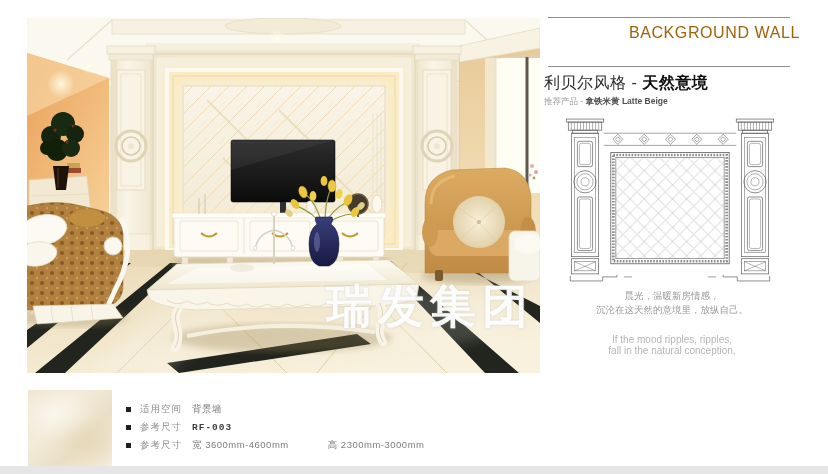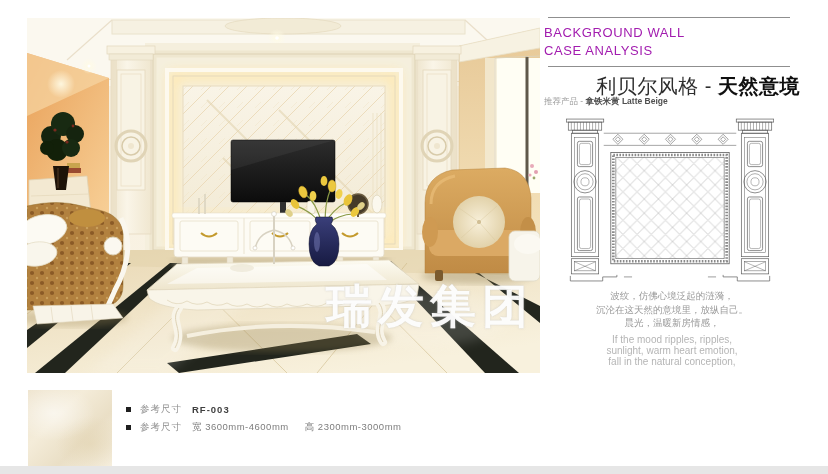--- a/index.html
+++ b/index.html
@@ -11,46 +11,46 @@
   
   .watermark{position:absolute;left:326px;top:276px;width:340px;font-size:46px;font-weight:bold;
              letter-spacing:6px;color:rgba(255,255,255,0.93);white-space:nowrap;
              text-shadow:0 0 1px rgba(190,190,190,0.55), 0 0 3px rgba(180,180,180,0.25);
              font-family:"Liberation Sans",sans-serif;}
   
   .panel{position:absolute;left:544px;top:0;width:256px;height:400px;}
   .rule{position:absolute;left:4px;width:242px;height:0;border-top:1px solid #8f8f8f;}
   .rule-top{top:17px;}
   .rule-mid{top:66px;}
-  .eng-title{position:absolute;top:24px;left:0;width:100%;text-align:left;color:#a21caf;
-             font-size:13px;line-height:18px;letter-spacing:0.6px;font-weight:500;}
-  .style-title{position:absolute;top:73px;left:0;width:100%;text-align:right;color:#2d2d2d;
-               font-size:20px;letter-spacing:0.5px;}
+  .eng-title{position:absolute;top:24px;left:0;width:100%;text-align:right;color:#a16207;
+             font-size:16px;line-height:18px;letter-spacing:0.6px;font-weight:500;}
+  .style-title{position:absolute;top:73px;left:0;width:100%;text-align:left;color:#2d2d2d;
+               font-size:16px;letter-spacing:0.5px;}
   .style-title b{color:#0f0f0f;}
   .subtitle{position:absolute;top:96px;left:0;width:100%;text-align:left;color:#9b9b9b;
             font-size:8.5px;}
   .subtitle b{color:#4f4f4f;}
   .drawing{position:absolute;left:22px;top:114px;}
   .cn-desc{position:absolute;top:289px;left:0;width:100%;text-align:center;color:#9a9a9a;
            font-size:9.5px;line-height:13.5px;}
   .en-desc{position:absolute;top:334px;left:0;width:100%;text-align:center;color:#b5b5b5;
            font-size:10px;line-height:11px;}
   
   .swatch{position:absolute;left:28px;top:390px;width:84px;height:77px;
           background:
             radial-gradient(60px 40px at 30% 30%, rgba(255,255,255,0.55), rgba(255,255,255,0) 70%),
             radial-gradient(50px 40px at 75% 70%, rgba(222,206,168,0.45), rgba(255,255,255,0) 70%),
             linear-gradient(135deg,#efe5d0 0%,#f4ecd9 35%,#eadfc6 65%,#f6efdf 100%);}
   .info{position:absolute;left:126px;top:400px;font-size:9.5px;color:#8f8f8f;}
   .info .row{display:flex;align-items:center;height:18px;}
   .bullet{display:inline-block;width:5px;height:5px;background:#1f1f1f;margin-right:9px;}
   .info .lbl{display:inline-block;width:52px;letter-spacing:1px;color:#8f8f8f;}
   .info .val{color:#7d7d7d;letter-spacing:0.5px;}
-  .info .val.strong{color:#3f3f3f;font-weight:bold;letter-spacing:1px;}
-  .info .val2{color:#7d7d7d;letter-spacing:0.5px;margin-left:16px;}
+  .info .val.strong{color:#3f3f3f;font-weight:bold;letter-spacing:1px;font-family:Liberation Mono, monospace;}
+  .info .val2{color:#7d7d7d;letter-spacing:0.5px;margin-left:39px;}
   .bottom-bar{position:absolute;left:0;top:466px;width:828px;height:8px;background:#e6e6e6;}
 </style>
 </head>
 <body>
 
 <div class="page">
 
   <div class="photo">
   <svg viewBox="0 0 513 355" xmlns="http://www.w3.org/2000/svg">
     <defs>
@@ -344,21 +344,20 @@
     </g>
   </svg>
   </div>
 
   <div class="watermark">瑞发集团</div>
 
   <div class="panel">
     <div class="rule rule-top"></div>
     <div class="eng-title">
       <div>BACKGROUND WALL</div>
-      <div>CASE ANALYSIS</div>
     </div>
     <div class="rule rule-mid"></div>
     <div class="style-title">
       <span>利贝尔风格 - </span><b>天然意境</b>
     </div>
     <div class="subtitle">
       <span>推荐产品 - </span><b>拿铁米黄 Latte Beige</b>
     </div>
 
     <svg class="drawing" width="208" height="170" viewBox="0 0 205 168" xmlns="http://www.w3.org/2000/svg">
@@ -408,34 +407,37 @@
         <rect x="49" y="43" width="107" height="100" fill="url(#latticeP)" stroke="#5f5f5f" stroke-width="0.6"></rect>
       </g>
       <g stroke="#5f5f5f" stroke-width="0.7" fill="none">
         <path d="M4,160 v5 h32 v-4 h14 v-2"></path>
         <path d="M201,160 v5 h-32 v-4 h-14 v-2"></path>
         <path d="M57,161 h8 M140,161 h8" stroke-width="0.6"></path>
       </g>
     </svg>
 
     <div class="cn-desc">
-      <div>波纹，仿佛心境泛起的涟漪，</div>
+      <div>晨光，温暖新房情感，</div>
       <div>沉沦在这天然的意境里，放纵自己。</div>
-      <div>晨光，温暖新房情感，</div>
     </div>
     <div class="en-desc">
       <div>If the mood ripples, ripples,</div>
-      <div>sunlight, warm heart emotion,</div>
       <div>fall in the natural conception,</div>
     </div>
   </div>
 
   <div class="swatch"></div>
 
   <div class="info">
+    <div class="row">
+      <span class="bullet"></span>
+      <span class="lbl">适用空间</span>
+      <span class="val">背景墙</span>
+    </div>
     <div class="row">
       <span class="bullet"></span>
       <span class="lbl">参考尺寸</span>
       <span class="val strong">RF-003</span>
     </div>
     <div class="row">
       <span class="bullet"></span>
       <span class="lbl">参考尺寸</span>
       <span class="val">宽 3600mm-4600mm</span>
       <span class="val2">高 2300mm-3000mm</span>

